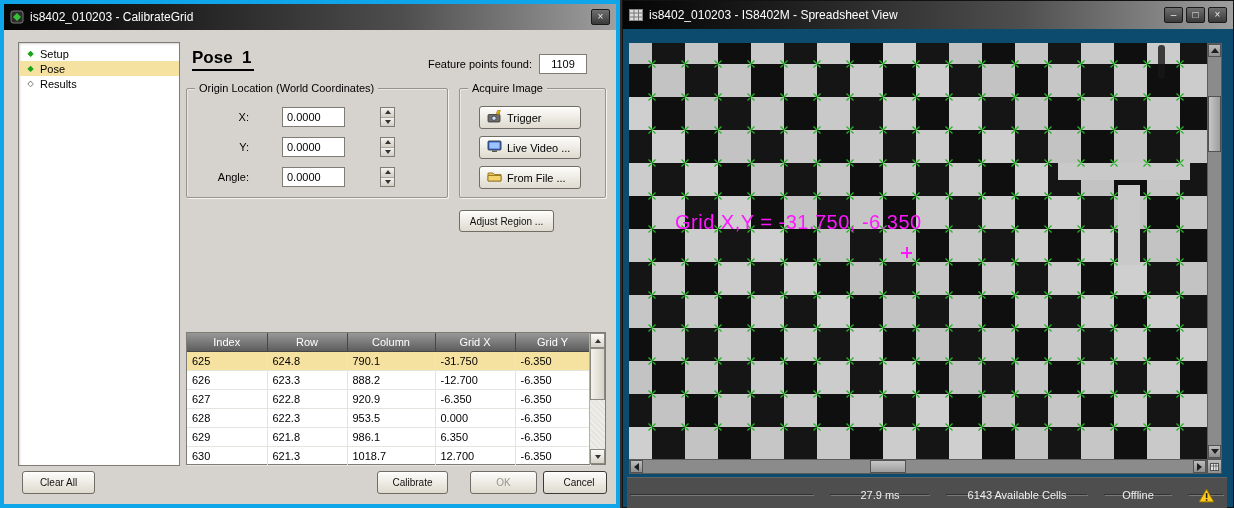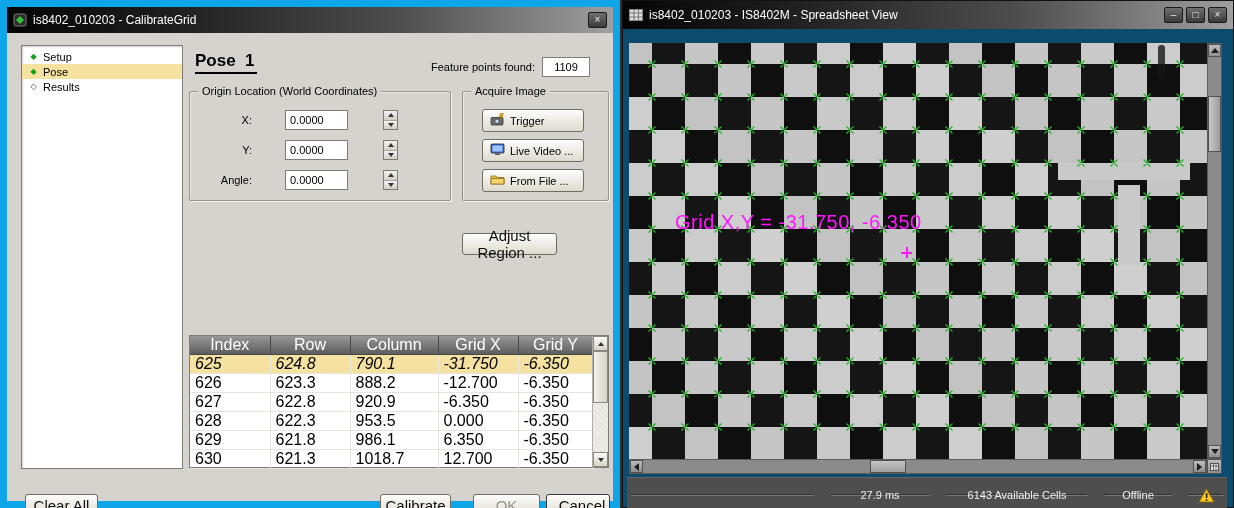--- a/index.html
+++ b/index.html
@@ -27,21 +27,21 @@
     width: 19px; height: 16px; margin-left: 3px;
     display: flex; align-items: center; justify-content: center;
     font-size: 10px; line-height: 1; color: #ececec;
     background: linear-gradient(#6f6f6f, #3a3a3a);
     border: 1px solid #1a1a1a; border-radius: 2px;
   }
 
   
   #calibrate-window {
     left: 0; top: 0; width: 620px; height: 508px;
-    background: #ec4899; border: 7px solid #0ea5e9;
+    background: #ec4899; border: 4px solid #0ea5e9;
   }
   #calibrate-window .titlebar { height: 26px; }
   .cal-body { position: absolute; top: 26px; left: 0; right: 0; bottom: 0; background: #d6d3ce; }
 
   .tree-panel {
     position: absolute; left: 14px; top: 12px; width: 162px; height: 424px;
     background: #fff; border: 1px solid #7e7c74;
     box-shadow: inset 1px 1px 2px rgba(0,0,0,.18);
     padding-top: 3px;
   }
@@ -84,52 +84,52 @@
   .spin-up { border-bottom: 1px solid #a9a69d; }
   .tri-up { width: 0; height: 0; border-left: 3px solid transparent; border-right: 3px solid transparent; border-bottom: 4px solid #333; }
   .tri-dn { width: 0; height: 0; border-left: 3px solid transparent; border-right: 3px solid transparent; border-top: 4px solid #333; }
 
   .btn {
     position: absolute; height: 23px;
     display: flex; align-items: center; justify-content: center;
     background: linear-gradient(#fefdfb, #dedacf);
     border: 1px solid #6f6d66; border-radius: 3px;
     box-shadow: inset 0 1px 0 #fff;
-    font-size: 15px; color: #101010; font-family: inherit; margin-top: 20px;
+    font-size: 10px; color: #101010; font-family: inherit;
   }
   .btn.disabled { color: #98958b; }
   .btn.default { border-color: #3a3a36; padding-left: 8px; }
   .adjust-btn { left: 455px; top: 180px; width: 95px; height: 22px; }
 
   .acq-btn {
     position: absolute; left: 19px; width: 102px; height: 23px;
     display: flex; align-items: center; gap: 5px; padding: 0 7px;
     background: linear-gradient(#fefdfb, #dedacf);
     border: 1px solid #6f6d66; border-radius: 3px;
     box-shadow: inset 0 1px 0 #fff;
     font-size: 11px; font-family: inherit;
   }
 
   
   .pose-table {
     position: absolute; left: 182px; top: 302px; width: 420px; height: 133px;
     background: #fff; border: 1px solid #7e7c74;
   }
-  .pose-table table { border-collapse: collapse; table-layout: fixed; width: 403px; font-size: 16px; }
+  .pose-table table { border-collapse: collapse; table-layout: fixed; width: 403px; font-size: 11px; }
   .pose-table th {
     height: 18px; font-weight: normal; color: #fff;
     background: linear-gradient(#989898, #5d5d5d);
     border-right: 1px solid #474747; border-bottom: 1px solid #474747;
   }
   .pose-table td {
     height: 19px; padding: 0 5px; text-align: left;
     border-right: 1px solid #e6e4df; border-bottom: 1px solid #e6e4df;
     white-space: nowrap; overflow: hidden;
   }
-  .pose-table tr.selected { background: var(--sel, #f6e2a0); font-style: italic; }
+  .pose-table tr.selected { background: var(--sel, #f6e2a0); }
   .tbl-scroll {
     position: absolute; top: 0; right: 0; bottom: 0; width: 16px;
     background: repeating-linear-gradient(45deg, #e7e5df 0 2px, #efede8 2px 4px);
     border-left: 1px solid #b3b0a7;
   }
   .sb-btn {
     position: absolute; left: 0; width: 15px; height: 15px;
     background: linear-gradient(#fbfaf7, #d8d4cb); border: 1px solid #8b897f;
     display: flex; align-items: center; justify-content: center;
   }

